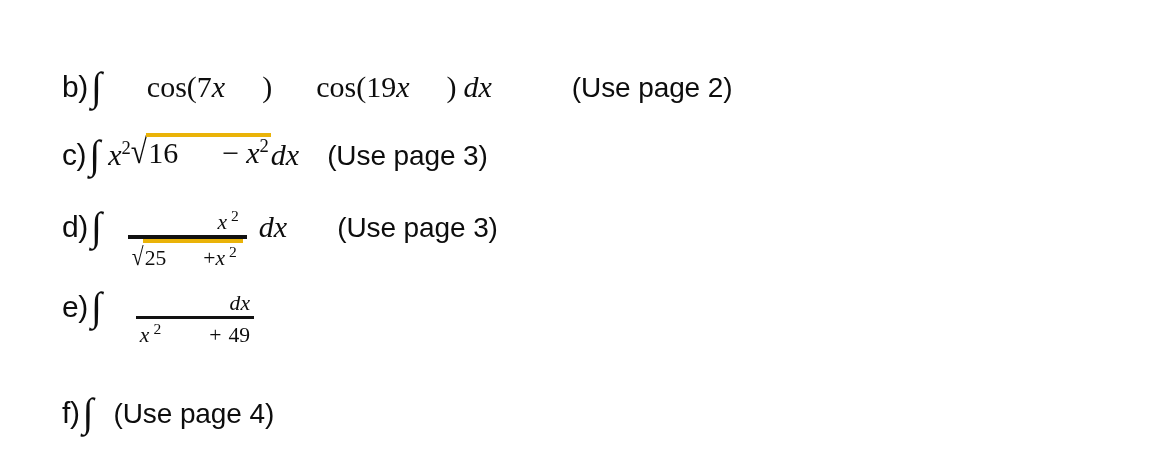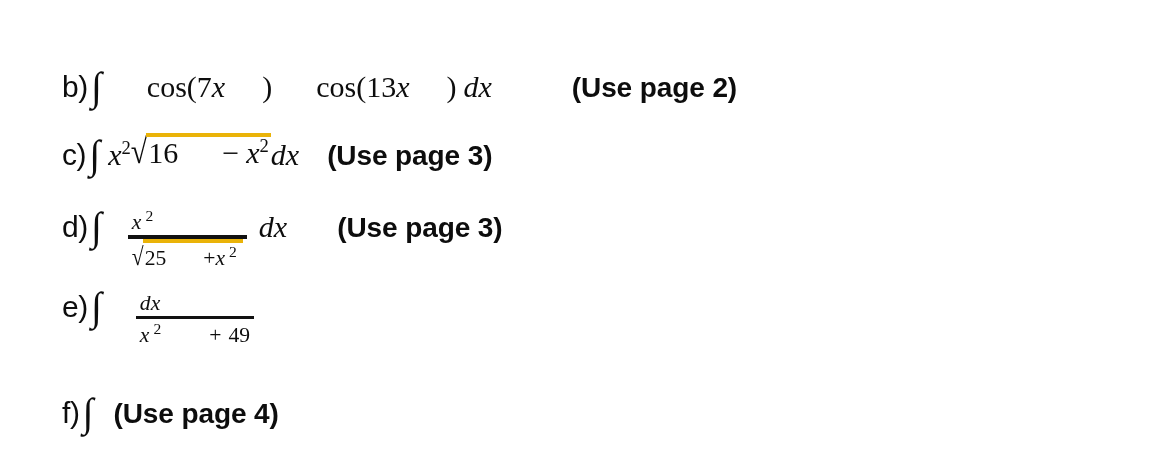--- a/index.html
+++ b/index.html
@@ -52,21 +52,20 @@
   }
   .expr {
     font-size: 30px;
     line-height: 1;
     margin-left: 8px;
   }
   .note {
     font-size: 28px;
     line-height: 1;
     letter-spacing: -0.1px;
-    font-weight: bold;
   }
 
   
   sup.exp {
     font-size: 0.62em;
     vertical-align: super;
     line-height: 0;
     font-style: italic;
   }
   sup.exp.num { font-style: normal; }
@@ -90,21 +89,21 @@
     border-top: 4px solid #eab308;
     padding: 1px 2px 0 2px;
     position: relative;
     top: -2px;
   }
 
   
   .frac {
     display: inline-flex;
     flex-direction: column;
-    align-items: flex-start;
+    align-items: flex-end;
     vertical-align: middle;
     position: relative;
     top: 10px;
   }
   .frac .num {
     font-size: 0.72em;
     line-height: 1.05;
     padding: 0 4px 1px 4px;
   }
   .frac .den {
@@ -125,21 +124,21 @@
 </style>
 </head>
 <body>
 
 <div id="page">
 
   <div class="problem" style="top:72px;">
     <span class="label sans">b)</span>
     <span class="intsign">∫</span>
     <span class="expr math">
-      <span class="mo">cos(</span><span class="mn">7</span><span class="mi">x</span><span class="mo">)</span><span class="sp-1"></span><span class="mo">cos(</span><span class="mn">13</span><span class="mi">x</span><span class="mo">)</span><span class="sp-1"></span><span class="mi">d</span><span class="mi">x</span>
+      <span class="mo">cos(</span><span class="mn">7</span><span class="mi">x</span><span class="mo">)</span><span class="sp-1"></span><span class="mo">cos(</span><span class="mn">19</span><span class="mi">x</span><span class="mo">)</span><span class="sp-1"></span><span class="mi">d</span><span class="mi">x</span>
     </span>
     <span class="note sans" style="margin-left:80px;">(Use page 2)</span>
   </div>
 
   <div class="problem" style="top:135px;">
     <span class="label sans">c)</span>
     <span class="intsign">∫</span>
     <span class="expr math">
       <span class="mi">x</span><sup class="exp num">2</sup><span class="sqrt"><span class="radical">√</span><span class="rad-body"><span class="mn">16</span><span class="sp-1"></span><span class="mo">−</span><span class="sp-1"></span><span class="mi">x</span><sup class="exp num">2</sup></span></span><span class="mi">d</span><span class="mi">x</span>
     </span>

